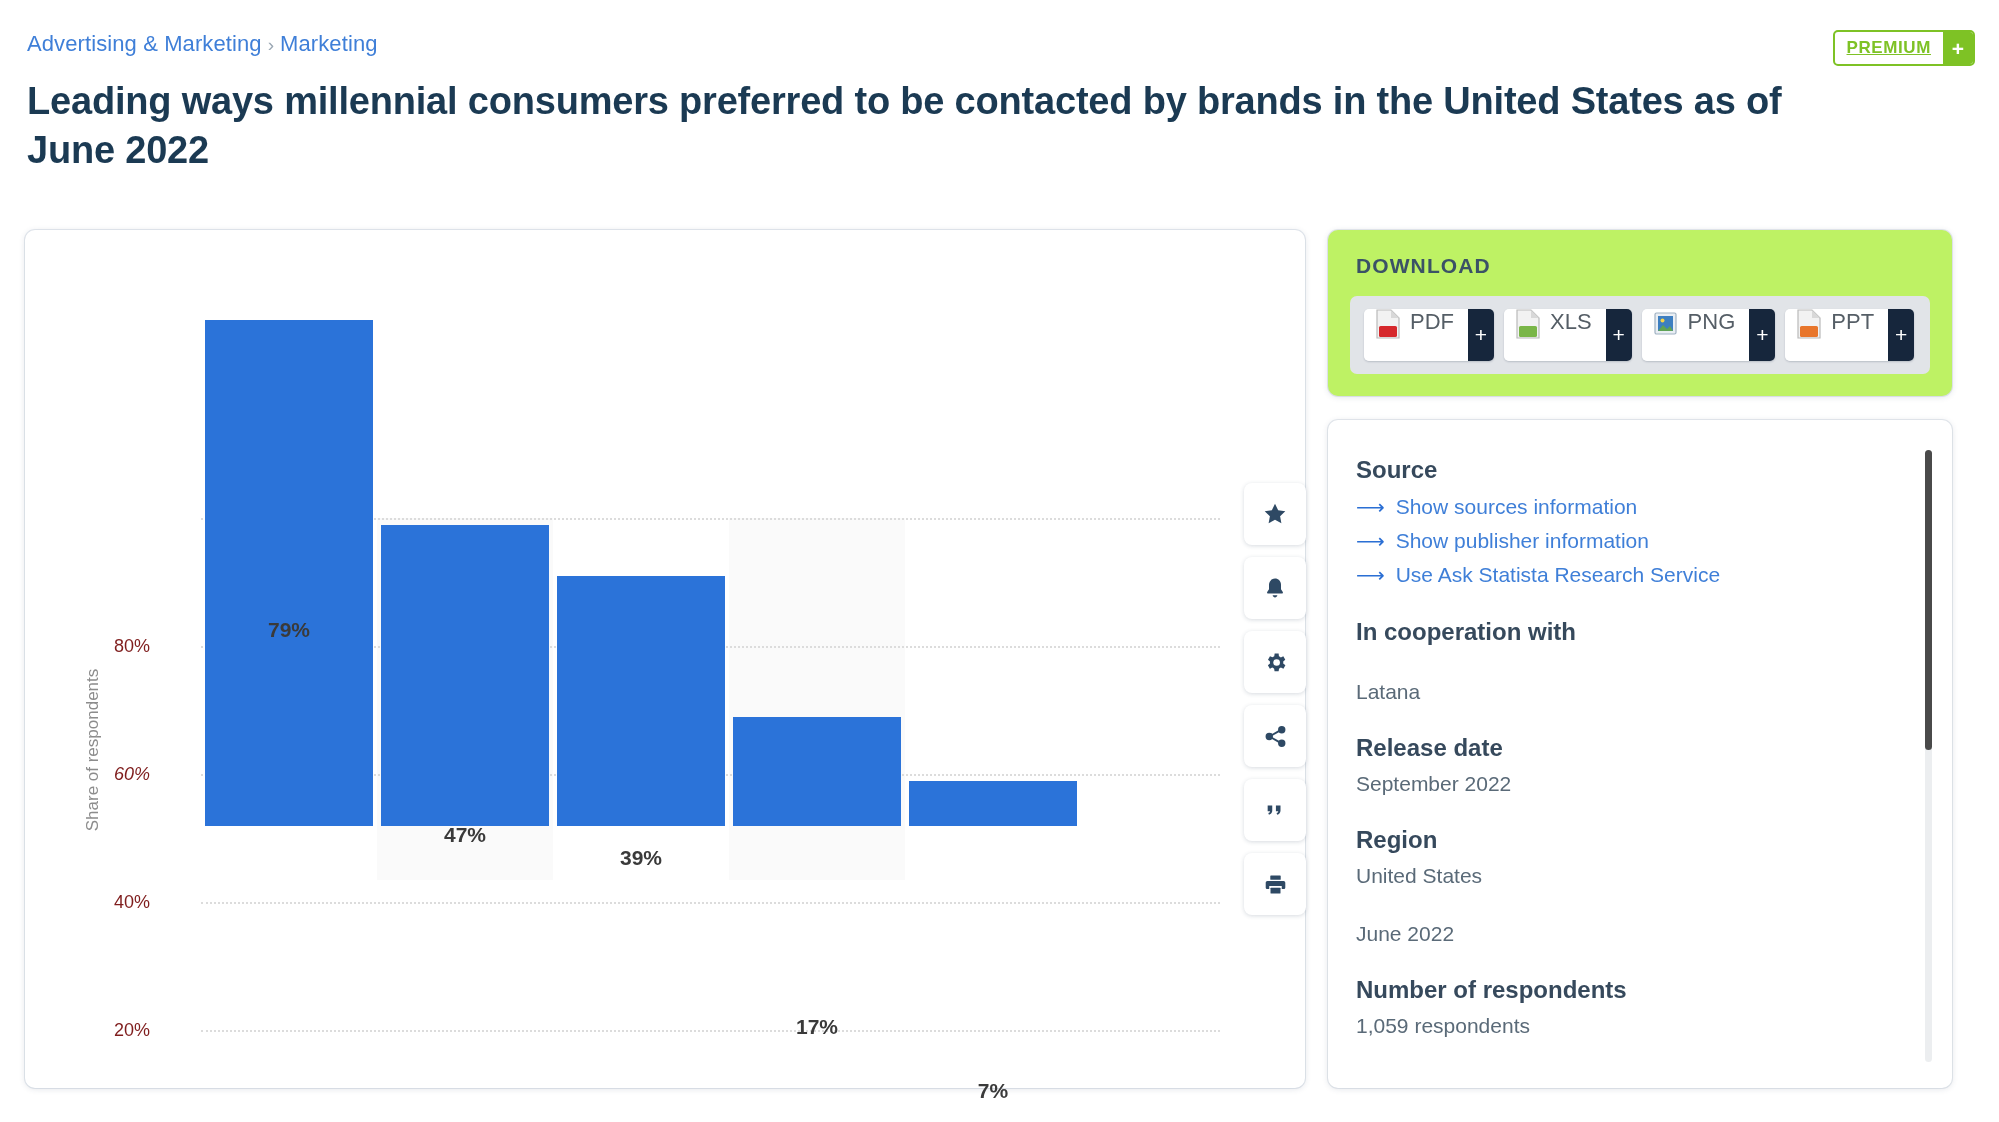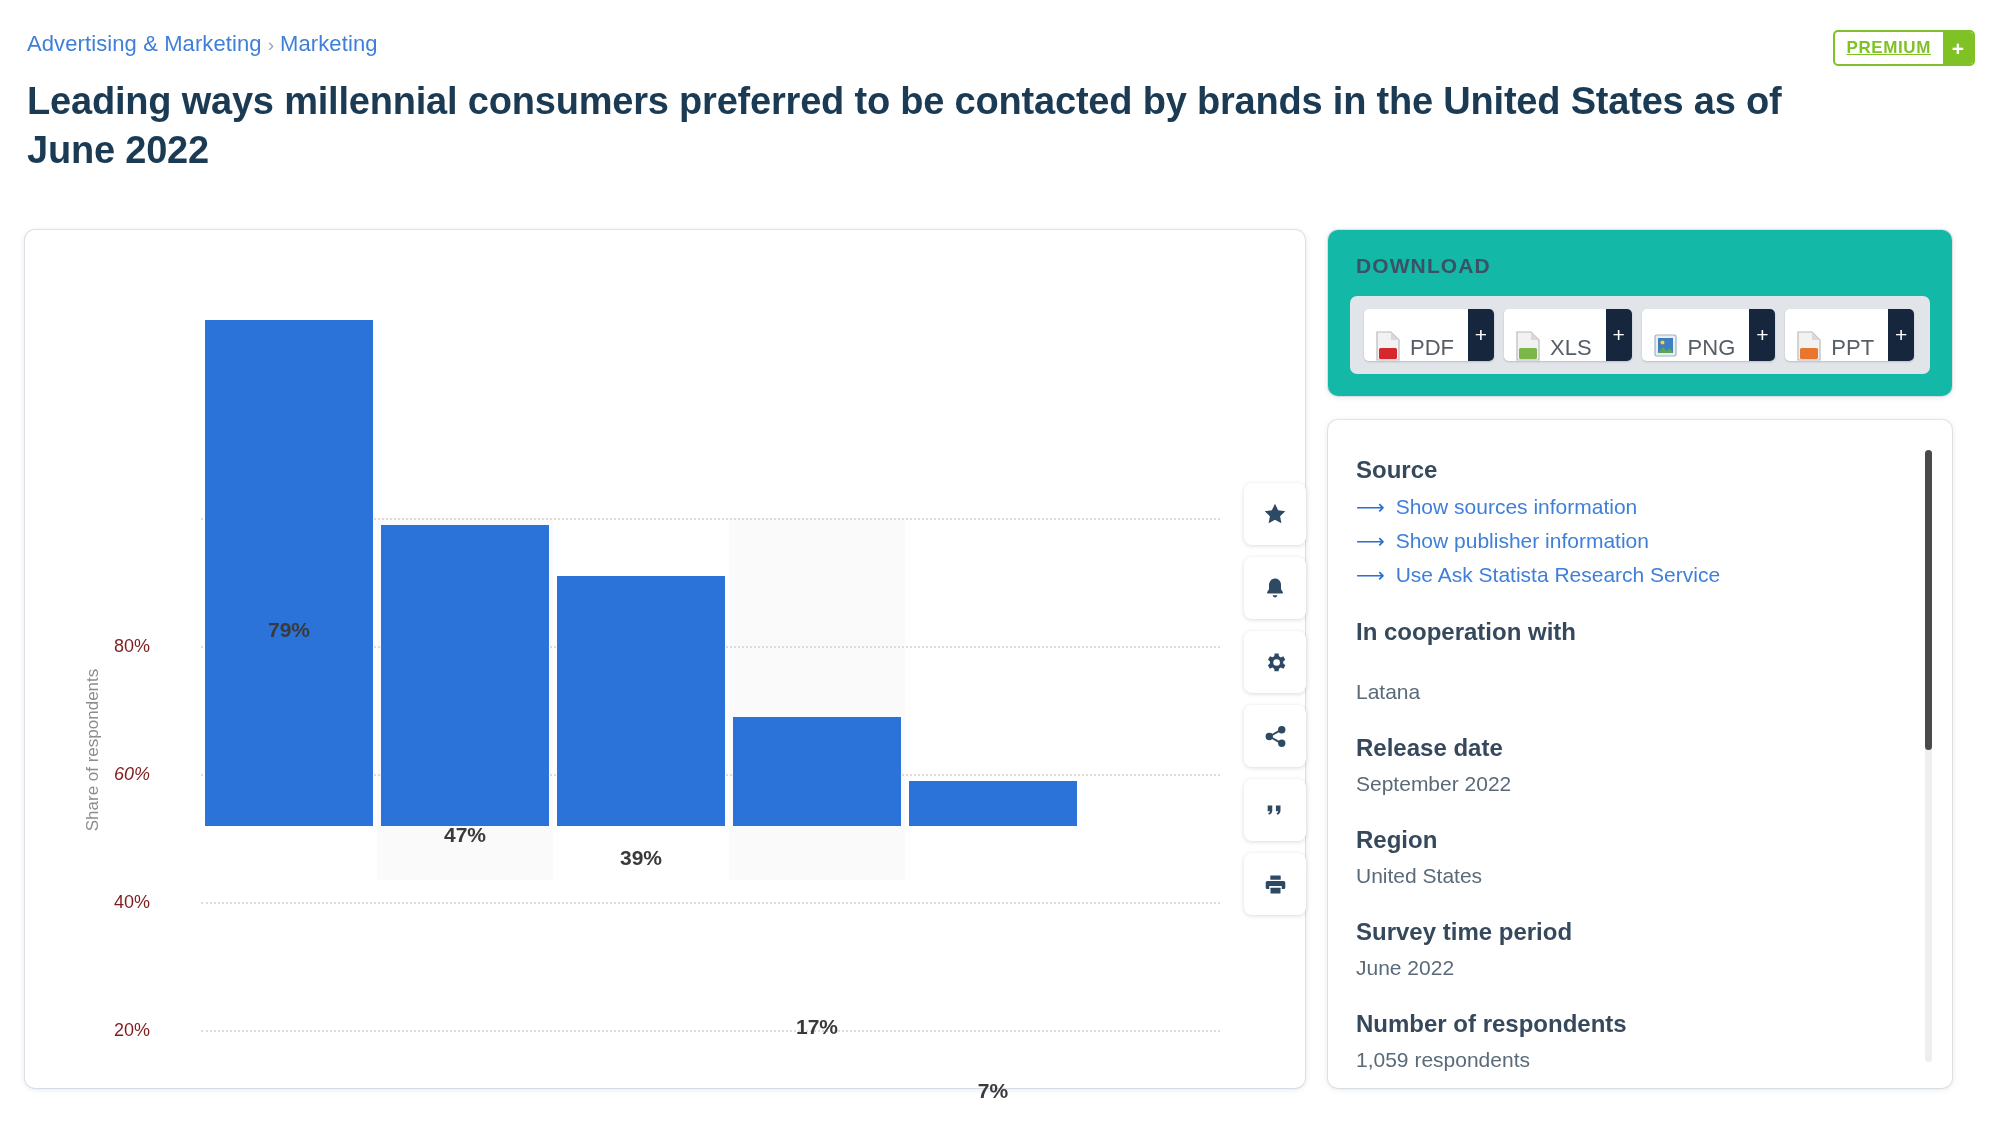--- a/index.html
+++ b/index.html
@@ -97,40 +97,40 @@
     box-shadow: 0 1px 4px rgba(35,55,85,0.18);
     display: flex; align-items: center; justify-content: center;
     cursor: pointer;
   }
   .tool-btn svg { display: block; }
 
   
   .download-card {
     position: absolute; left: 1328px; top: 230px;
     width: 624px; height: 166px;
-    background: #14b8a6; border-radius: 10px;
+    background: #bef264; border-radius: 10px;
     box-shadow: 0 1px 6px rgba(40,60,90,0.14), 0 0 0 1px rgba(222,228,234,0.7);
   }
   .download-title {
     position: absolute; left: 28px; top: 24px;
     font-size: 21px; font-weight: 700; letter-spacing: 1.1px; color: #3b5266;
   }
   .dl-row {
     position: absolute; left: 22px; top: 66px;
     width: 580px; height: 78px;
     background: #e1e4e8; border-radius: 7px;
     display: flex; align-items: center; gap: 10px; padding: 0 14px;
   }
   .dl-btn {
     display: flex; align-items: stretch; height: 52px;
     border-radius: 5px; overflow: hidden; cursor: pointer;
     box-shadow: 0 1px 2px rgba(20,35,60,0.2);
   }
   .dl-btn .main {
-    background: #ffffff; display: flex; align-items: flex-end; gap: 9px;
+    background: #ffffff; display: flex; align-items: flex-start; gap: 9px;
     padding: 0 14px 0 11px;
     font-size: 22px; color: #555e66; font-weight: 400;
   }
   .dl-btn .plus {
     background: #16263c; color: #ffffff; width: 26px;
     display: flex; align-items: center; justify-content: center;
     font-size: 21px; font-weight: 400;
   }
   .file-icon { width: 26px; height: 30px; position: relative; display: block; }
 
@@ -360,21 +360,20 @@
         <div class="src-h">Release date</div>
         <div class="src-val">September 2022</div>
       </div>
 
       <div class="src-block">
         <div class="src-h">Region</div>
         <div class="src-val">United States</div>
       </div>
 
       <div class="src-block">
-        <div class="src-h">Survey time period</div>
         <div class="src-val">June 2022</div>
       </div>
 
       <div class="src-block">
         <div class="src-h">Number of respondents</div>
         <div class="src-val">1,059 respondents</div>
       </div>
     </div>
 
     <div class="scroll-track"></div>

